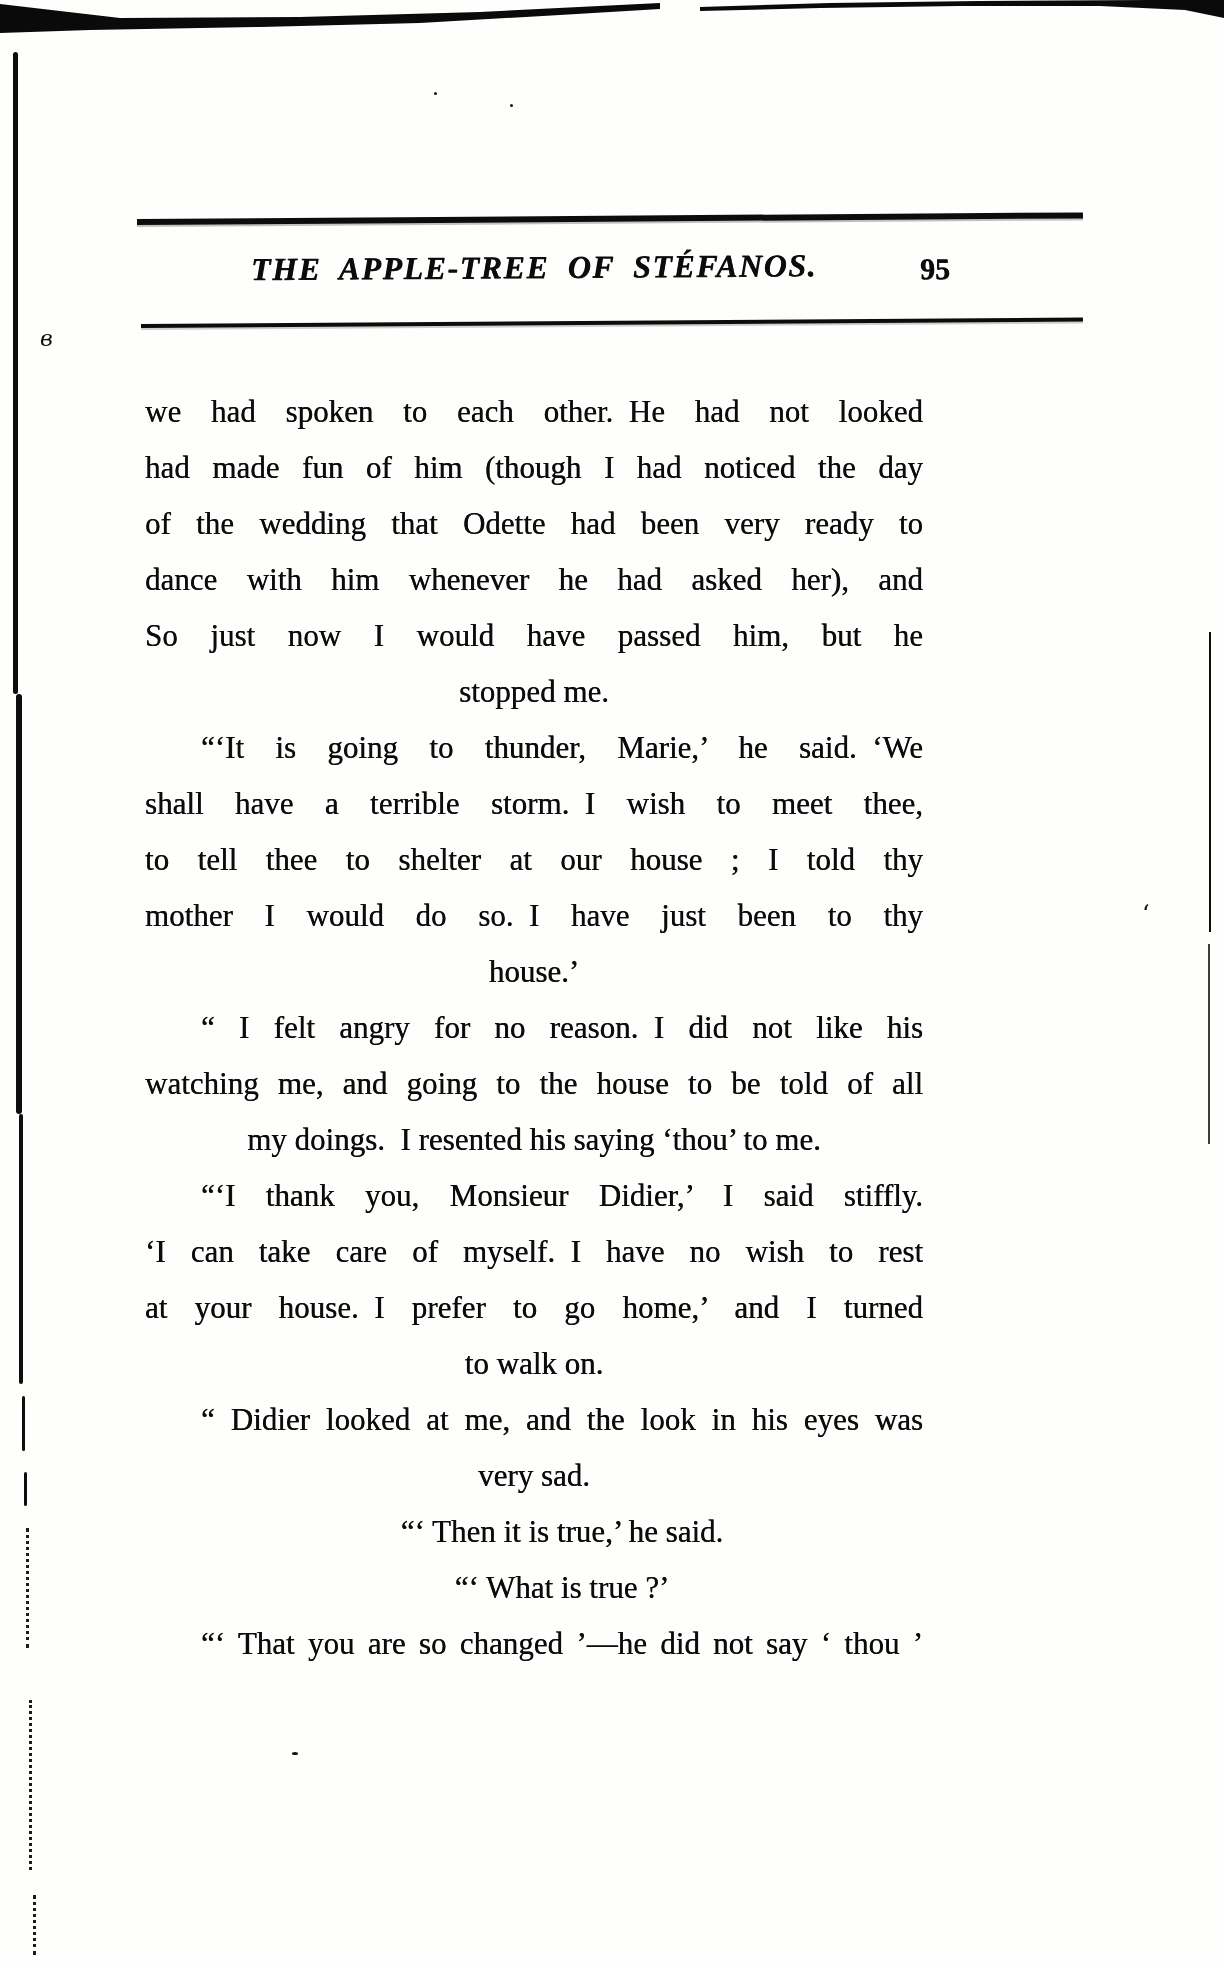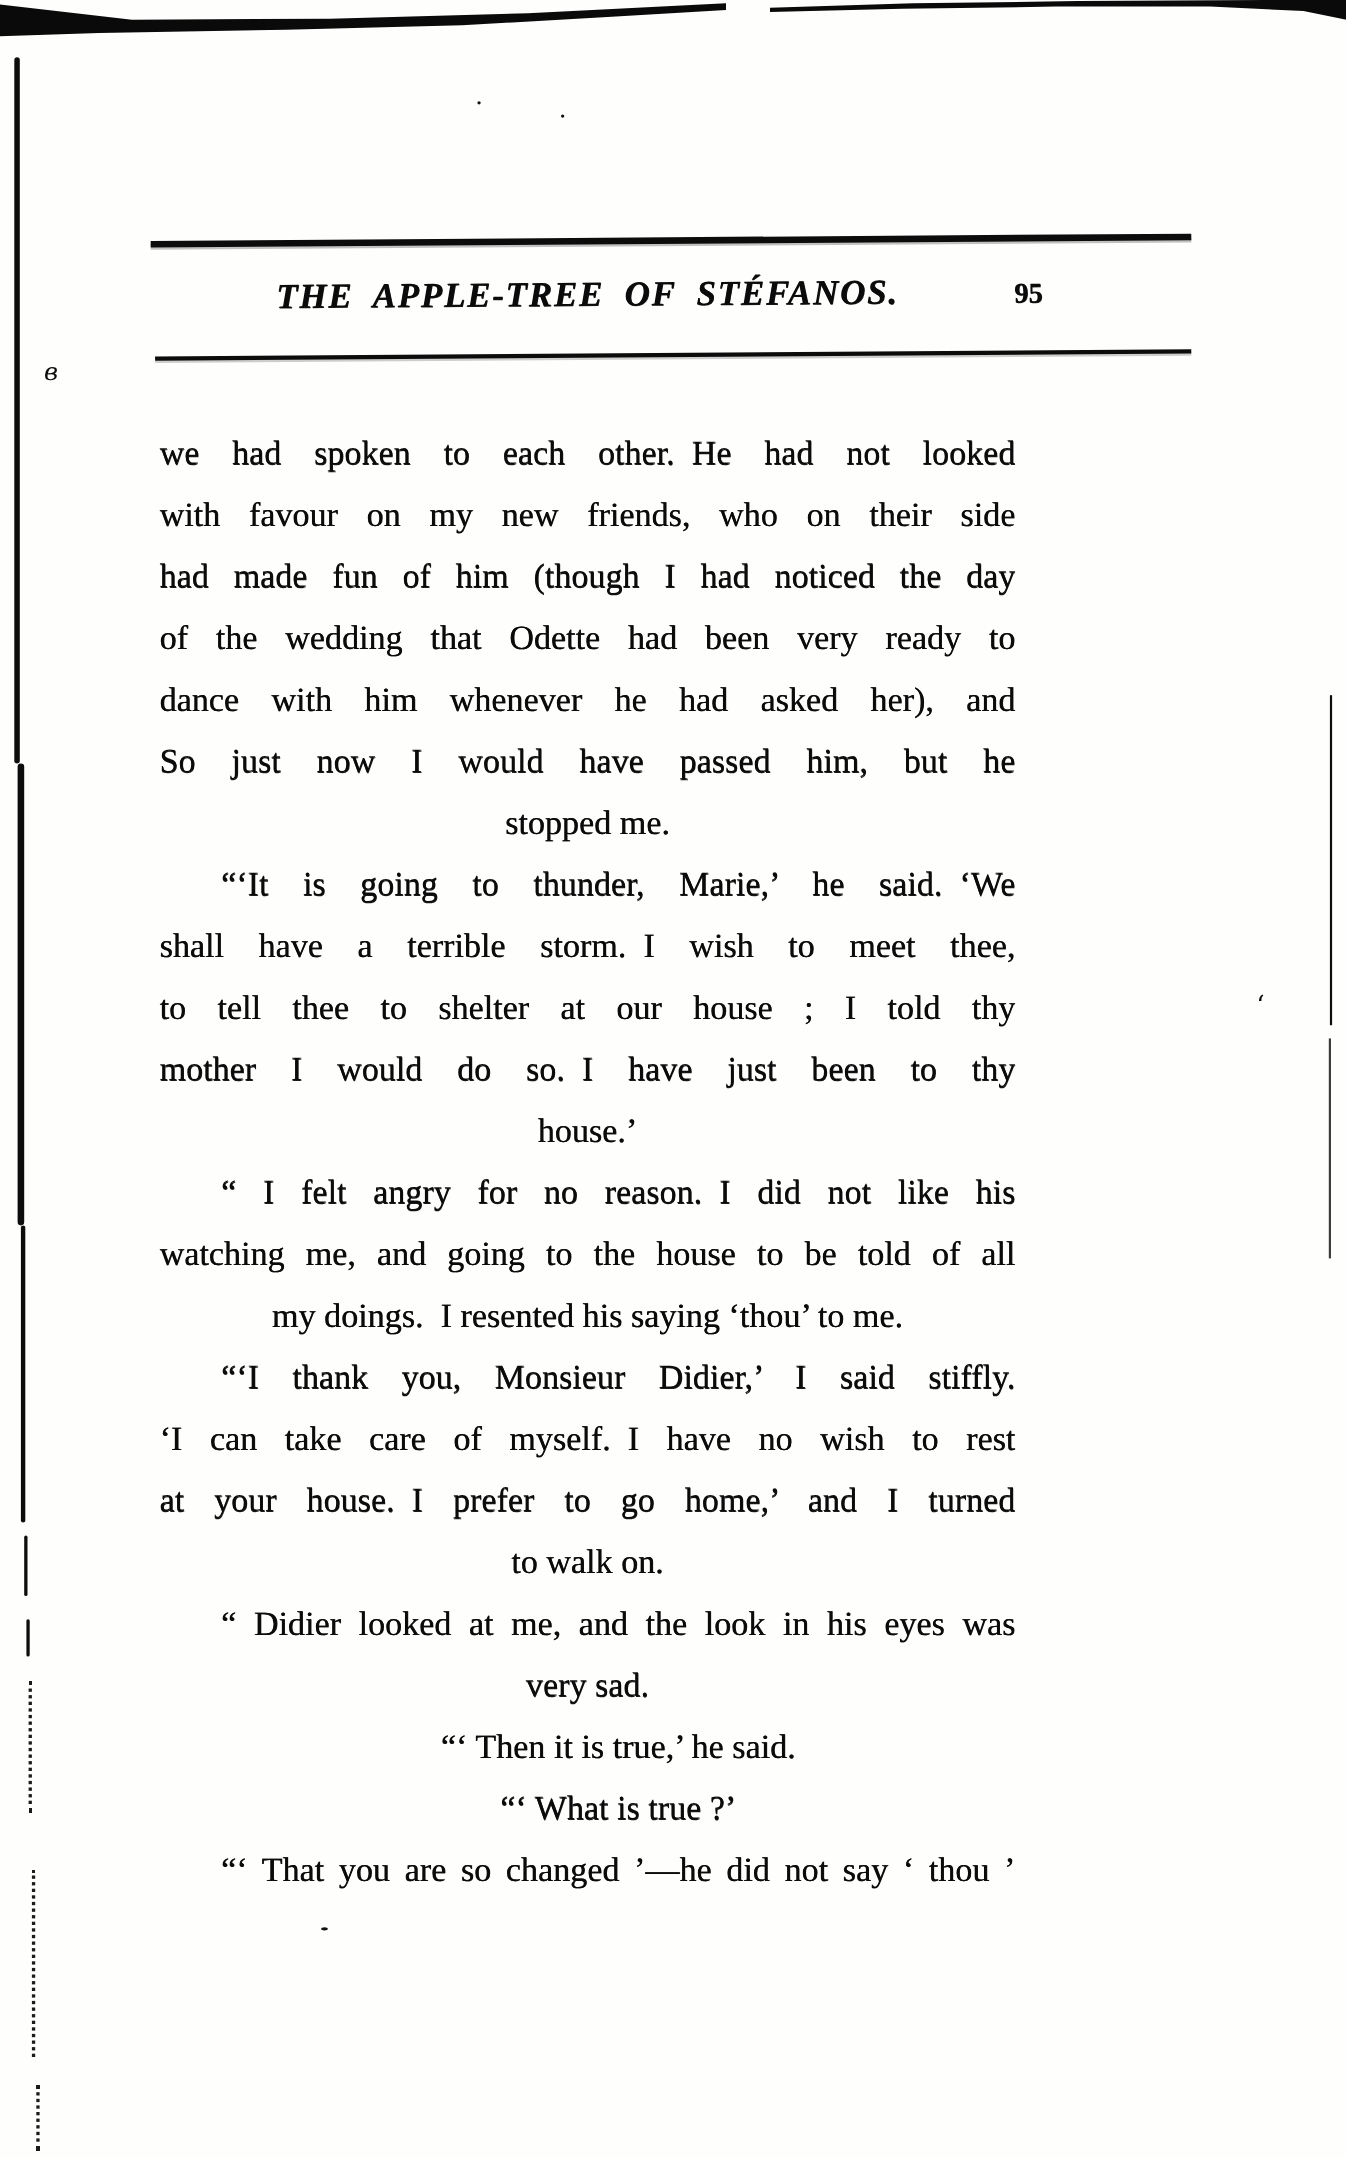--- a/index.html
+++ b/index.html
@@ -28,21 +28,21 @@
     text-align:center;
     font-style:italic;font-weight:bold;
     font-size:32px;letter-spacing:1.5px;word-spacing:9px;
     transform:rotate(-0.4deg);
     text-shadow:0.4px 0.4px 0 #222;
     white-space:nowrap;
   }
   .page-number{
     position:absolute;left:900px;top:252px;width:70px;
     text-align:center;
-    font-weight:bold;font-size:26px;
+    font-weight:bold;font-size:30px;
     transform:rotate(-0.4deg);
     text-shadow:0.4px 0.4px 0 #222;
   }
   
   .body-text{
     position:absolute;left:145px;top:384px;width:778px;
     font-size:31px;
     text-shadow:0.35px 0.35px 0 #1a1a1a;
   }
   .line{
@@ -82,21 +82,20 @@
   <div class="speck" style="left:510px;top:104px;width:3px;height:3px;"></div>
   <div class="speck" style="left:292px;top:1752px;width:6px;height:3px;"></div>
 
   <div class="rule rule-top"></div>
   <div class="running-header">THE APPLE-TREE OF STÉFANOS.</div>
   <div class="page-number">95</div>
   <div class="rule rule-bottom"></div>
 
   <div class="body-text">
       <div class="line j">we had spoken to each other. He had not looked</div>
-      <div class="line j">with favour on my new friends, who on their side</div>
       <div class="line j">had made fun of him (though I had noticed the day</div>
       <div class="line j">of the wedding that Odette had been very ready to</div>
       <div class="line j">dance with him whenever he had asked her), and</div>
       <div class="line j">So just now I would have passed him, but he</div>
       <div class="line">stopped me.</div>
       <div class="line j ind">“‘It is going to thunder, Marie,’ he said. ‘We</div>
       <div class="line j">shall have a terrible storm. I wish to meet thee,</div>
       <div class="line j">to tell thee to shelter at our house ; I told thy</div>
       <div class="line j">mother I would do so. I have just been to thy</div>
       <div class="line">house.’</div>

